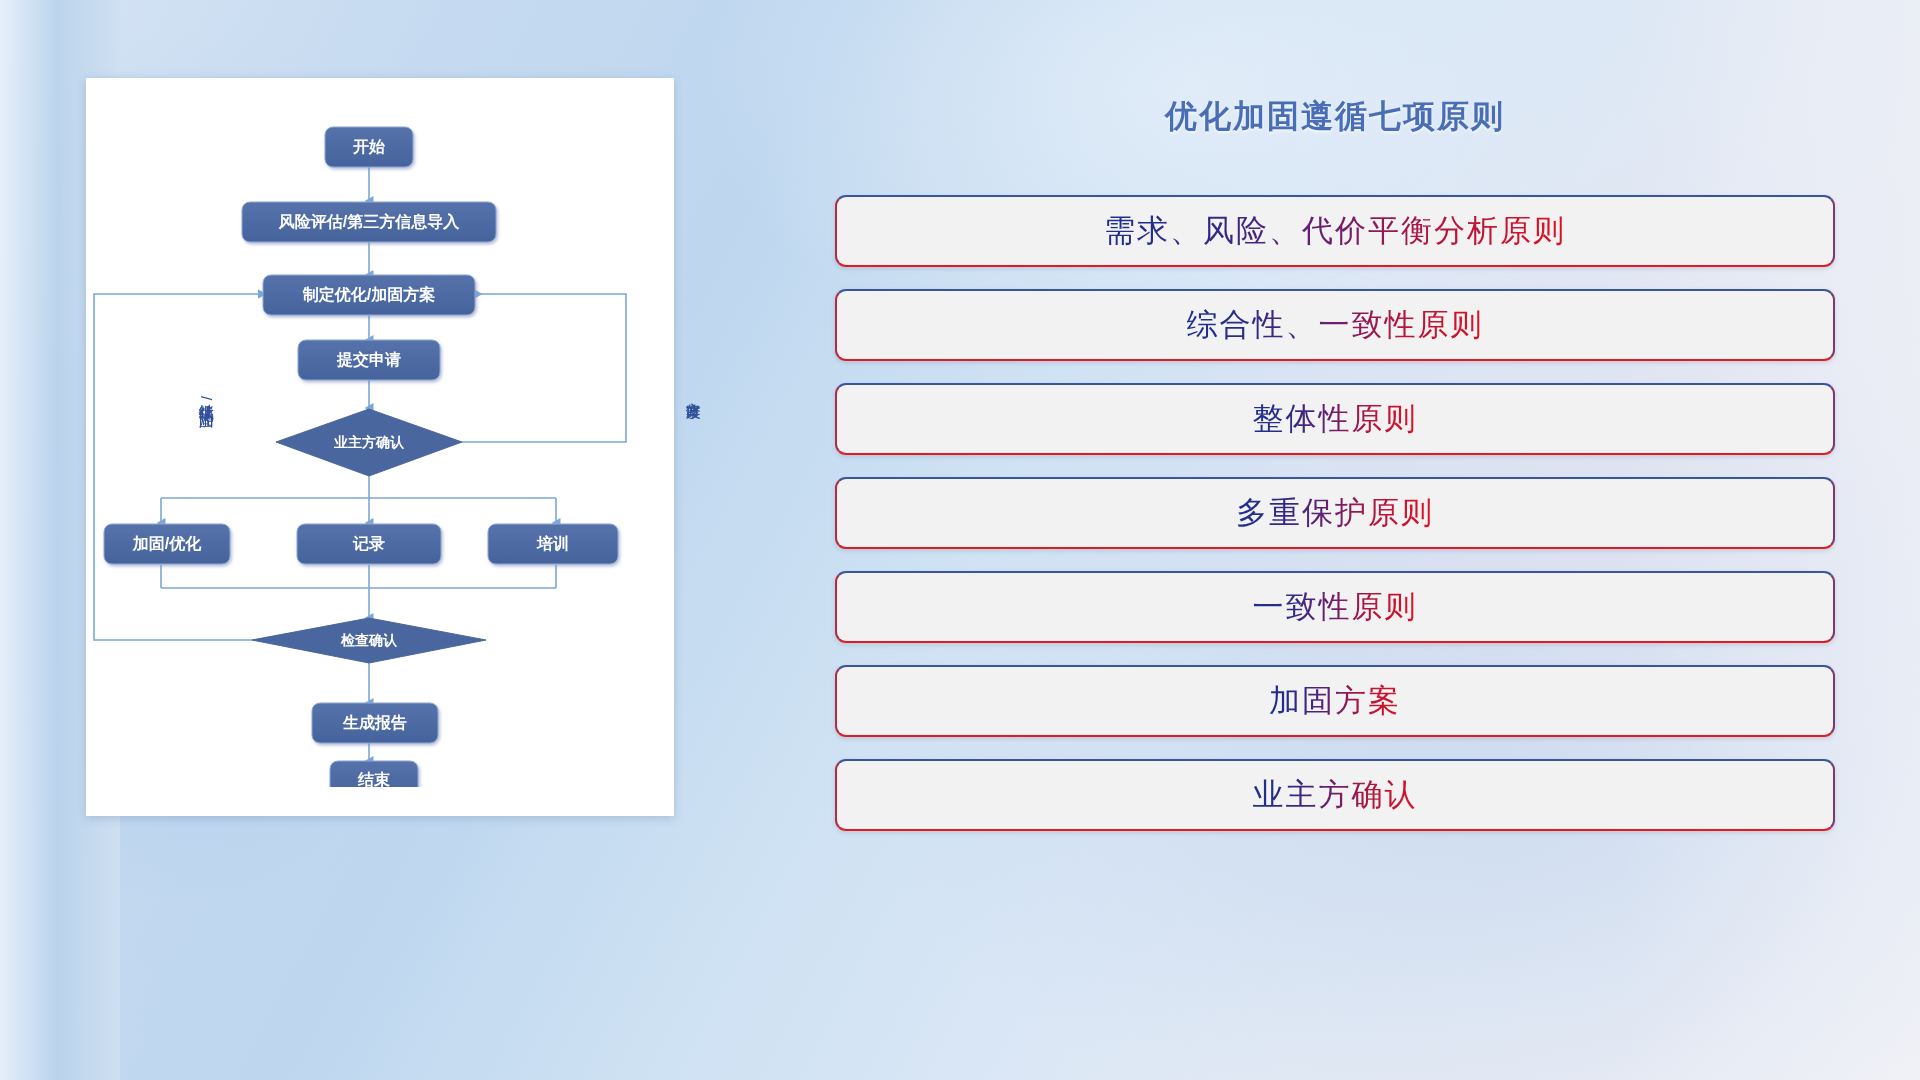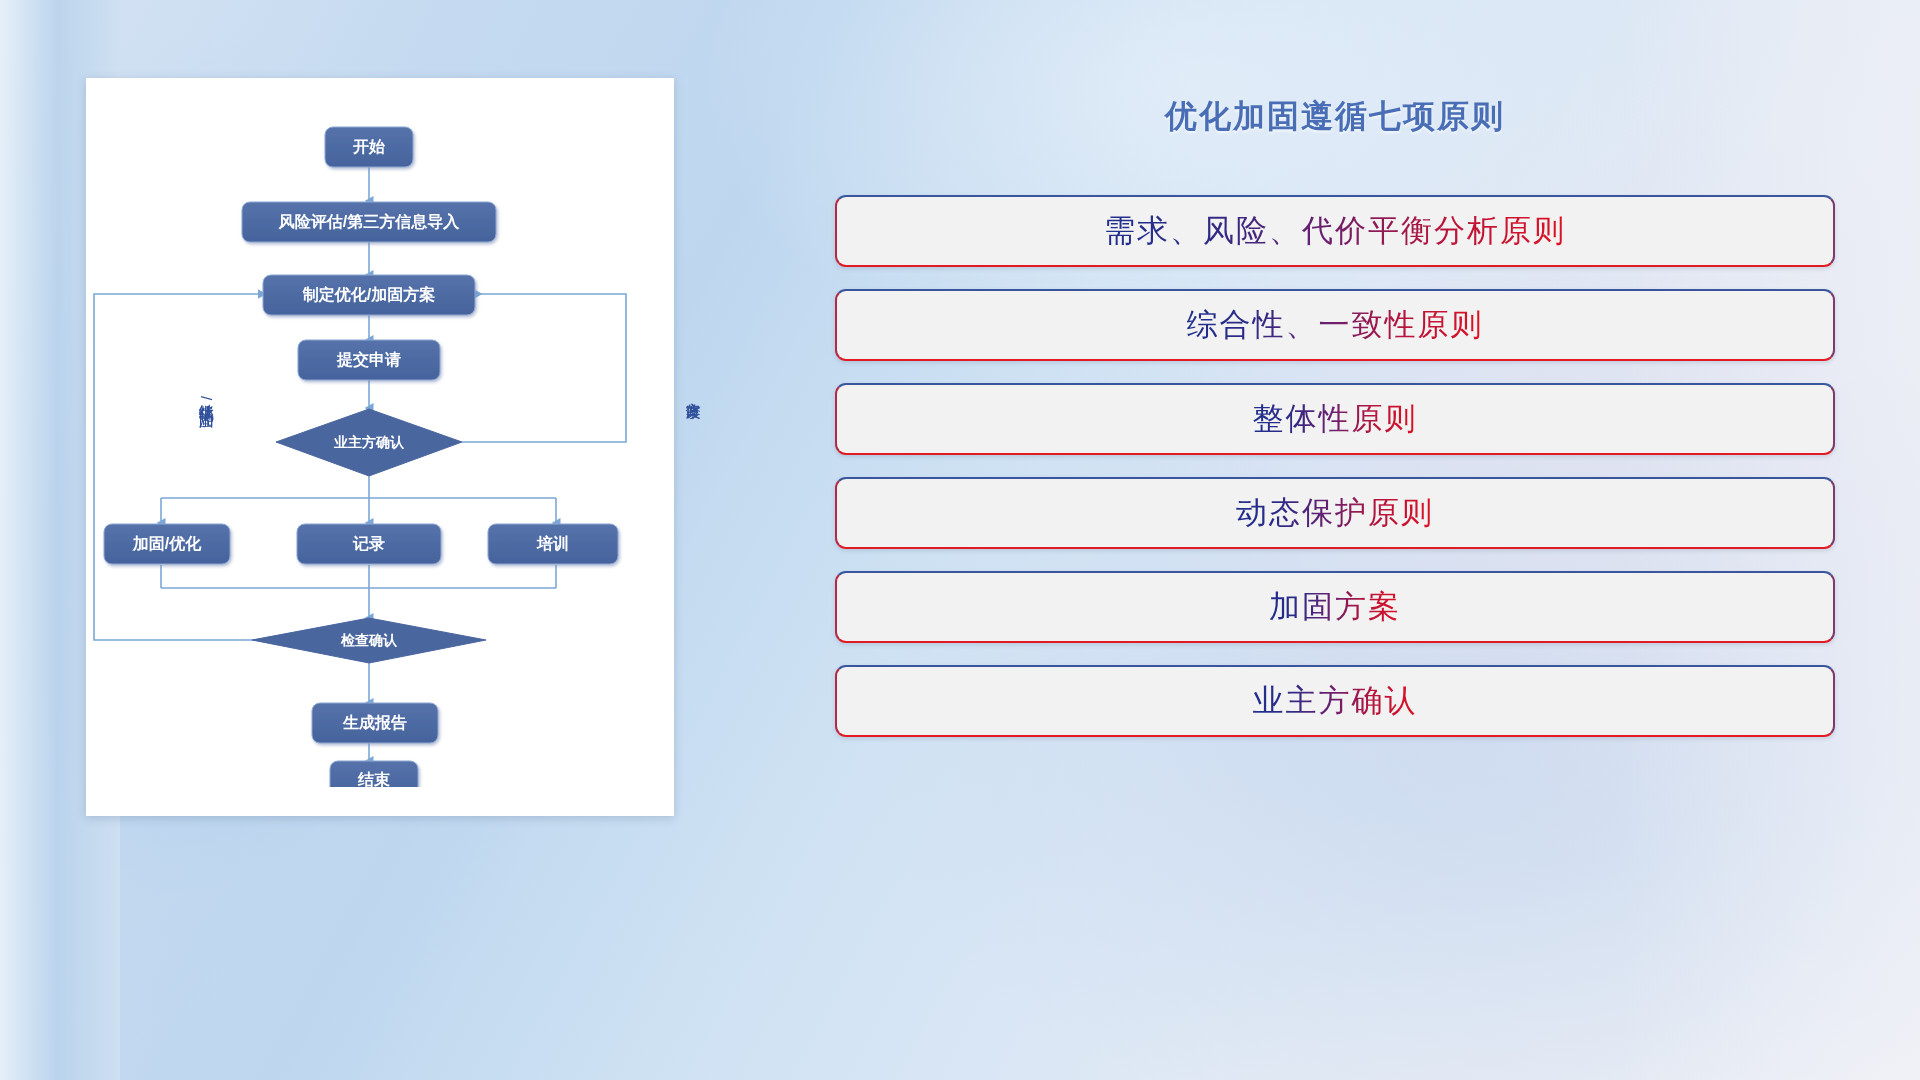--- a/index.html
+++ b/index.html
@@ -222,21 +222,24 @@
     <div class="p-card">
       <span class="p-text">需求、风险、代价平衡分析原则</span>
     </div>
     <div class="p-card">
       <span class="p-text">综合性、一致性原则</span>
     </div>
     <div class="p-card">
       <span class="p-text">整体性原则</span>
     </div>
     <div class="p-card">
-      <span class="p-text">动态保护原则</span>
+      <span class="p-text">多重保护原则</span>
+    </div>
+    <div class="p-card">
+      <span class="p-text">一致性原则</span>
     </div>
     <div class="p-card">
       <span class="p-text">加固方案</span>
     </div>
     <div class="p-card">
       <span class="p-text">业主方确认</span>
     </div>
   </div>
 </div>
 

